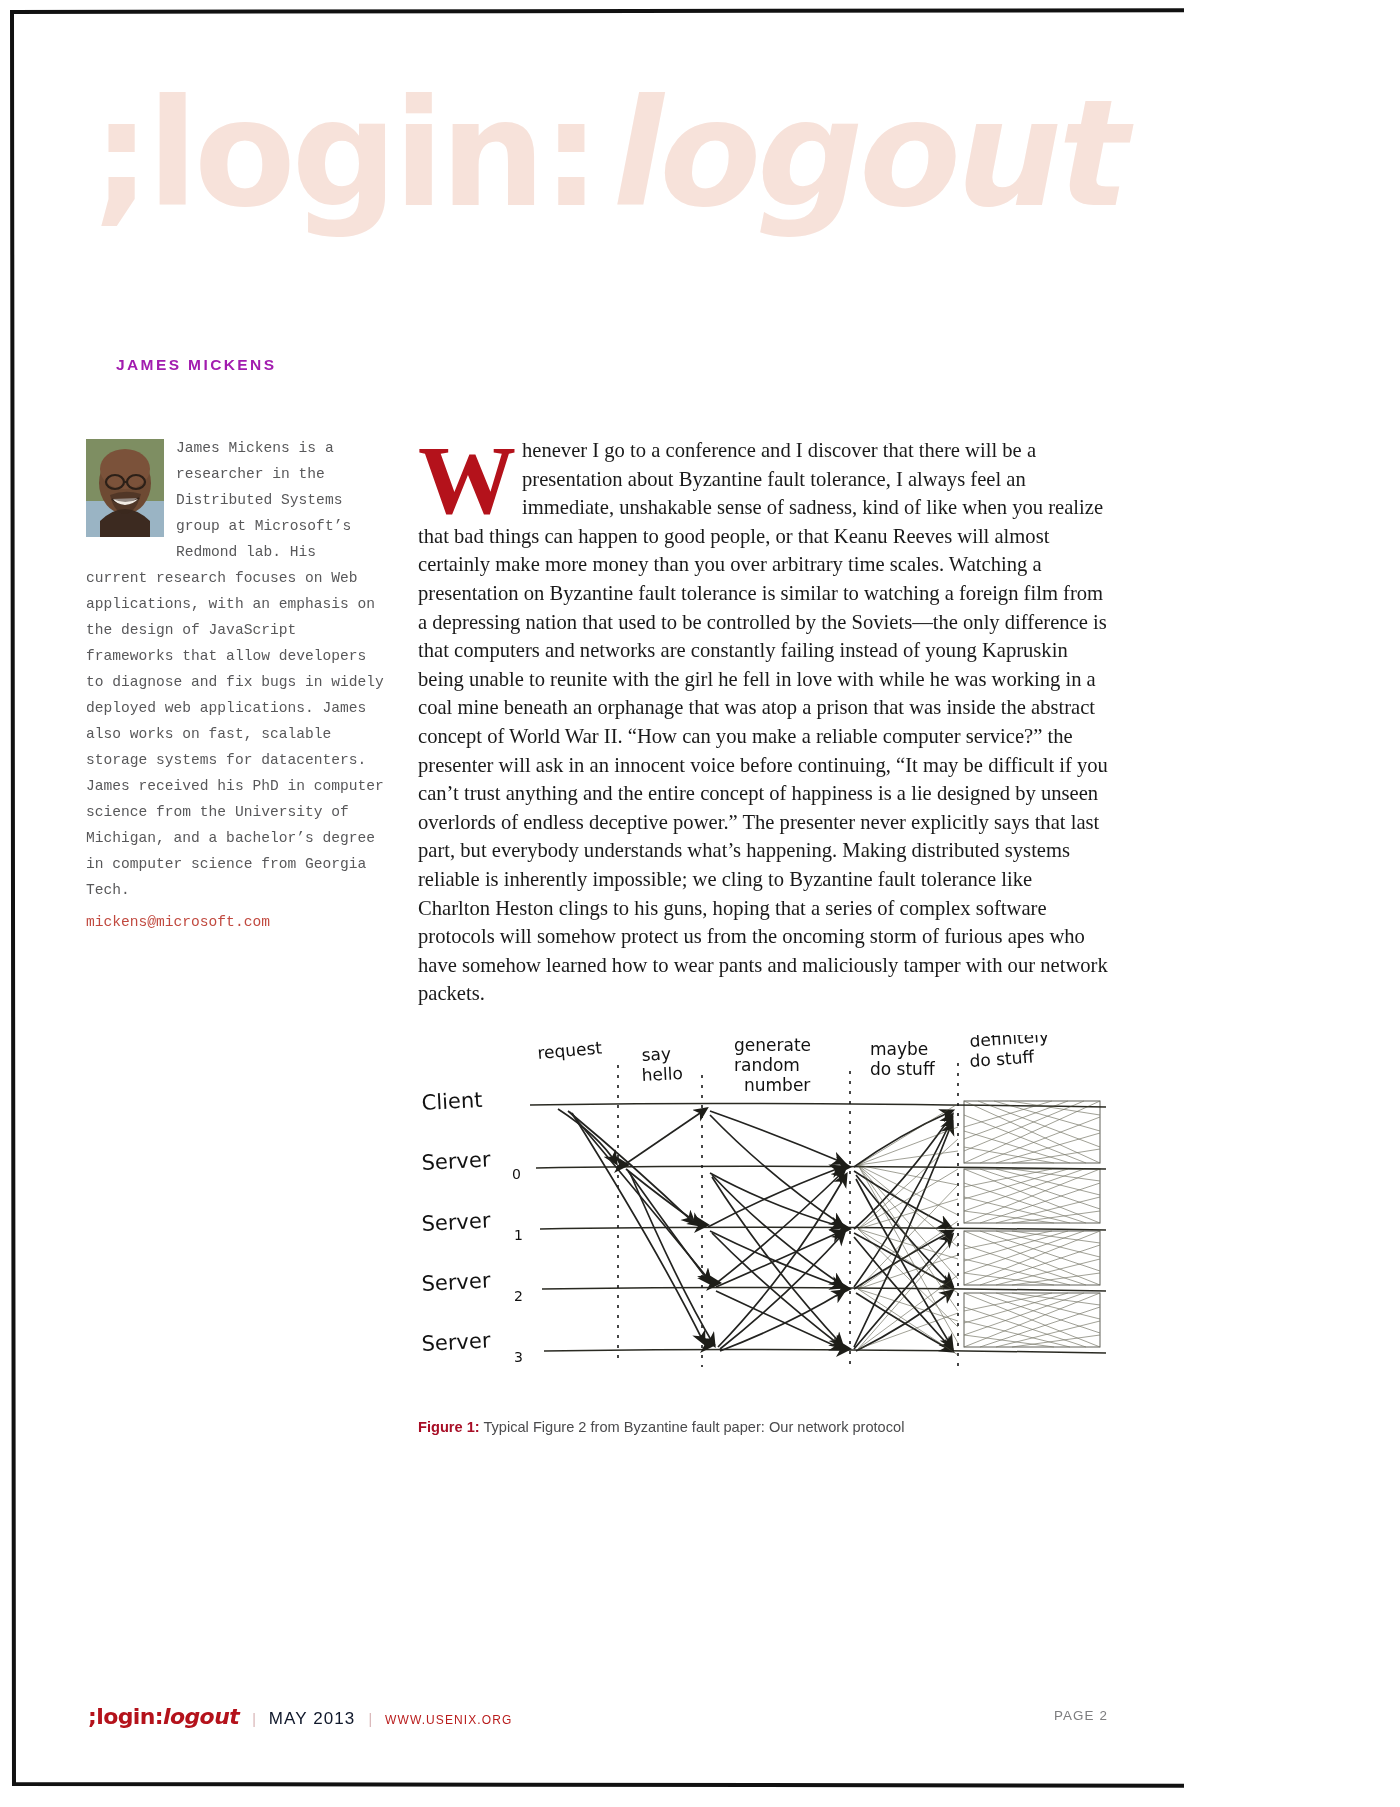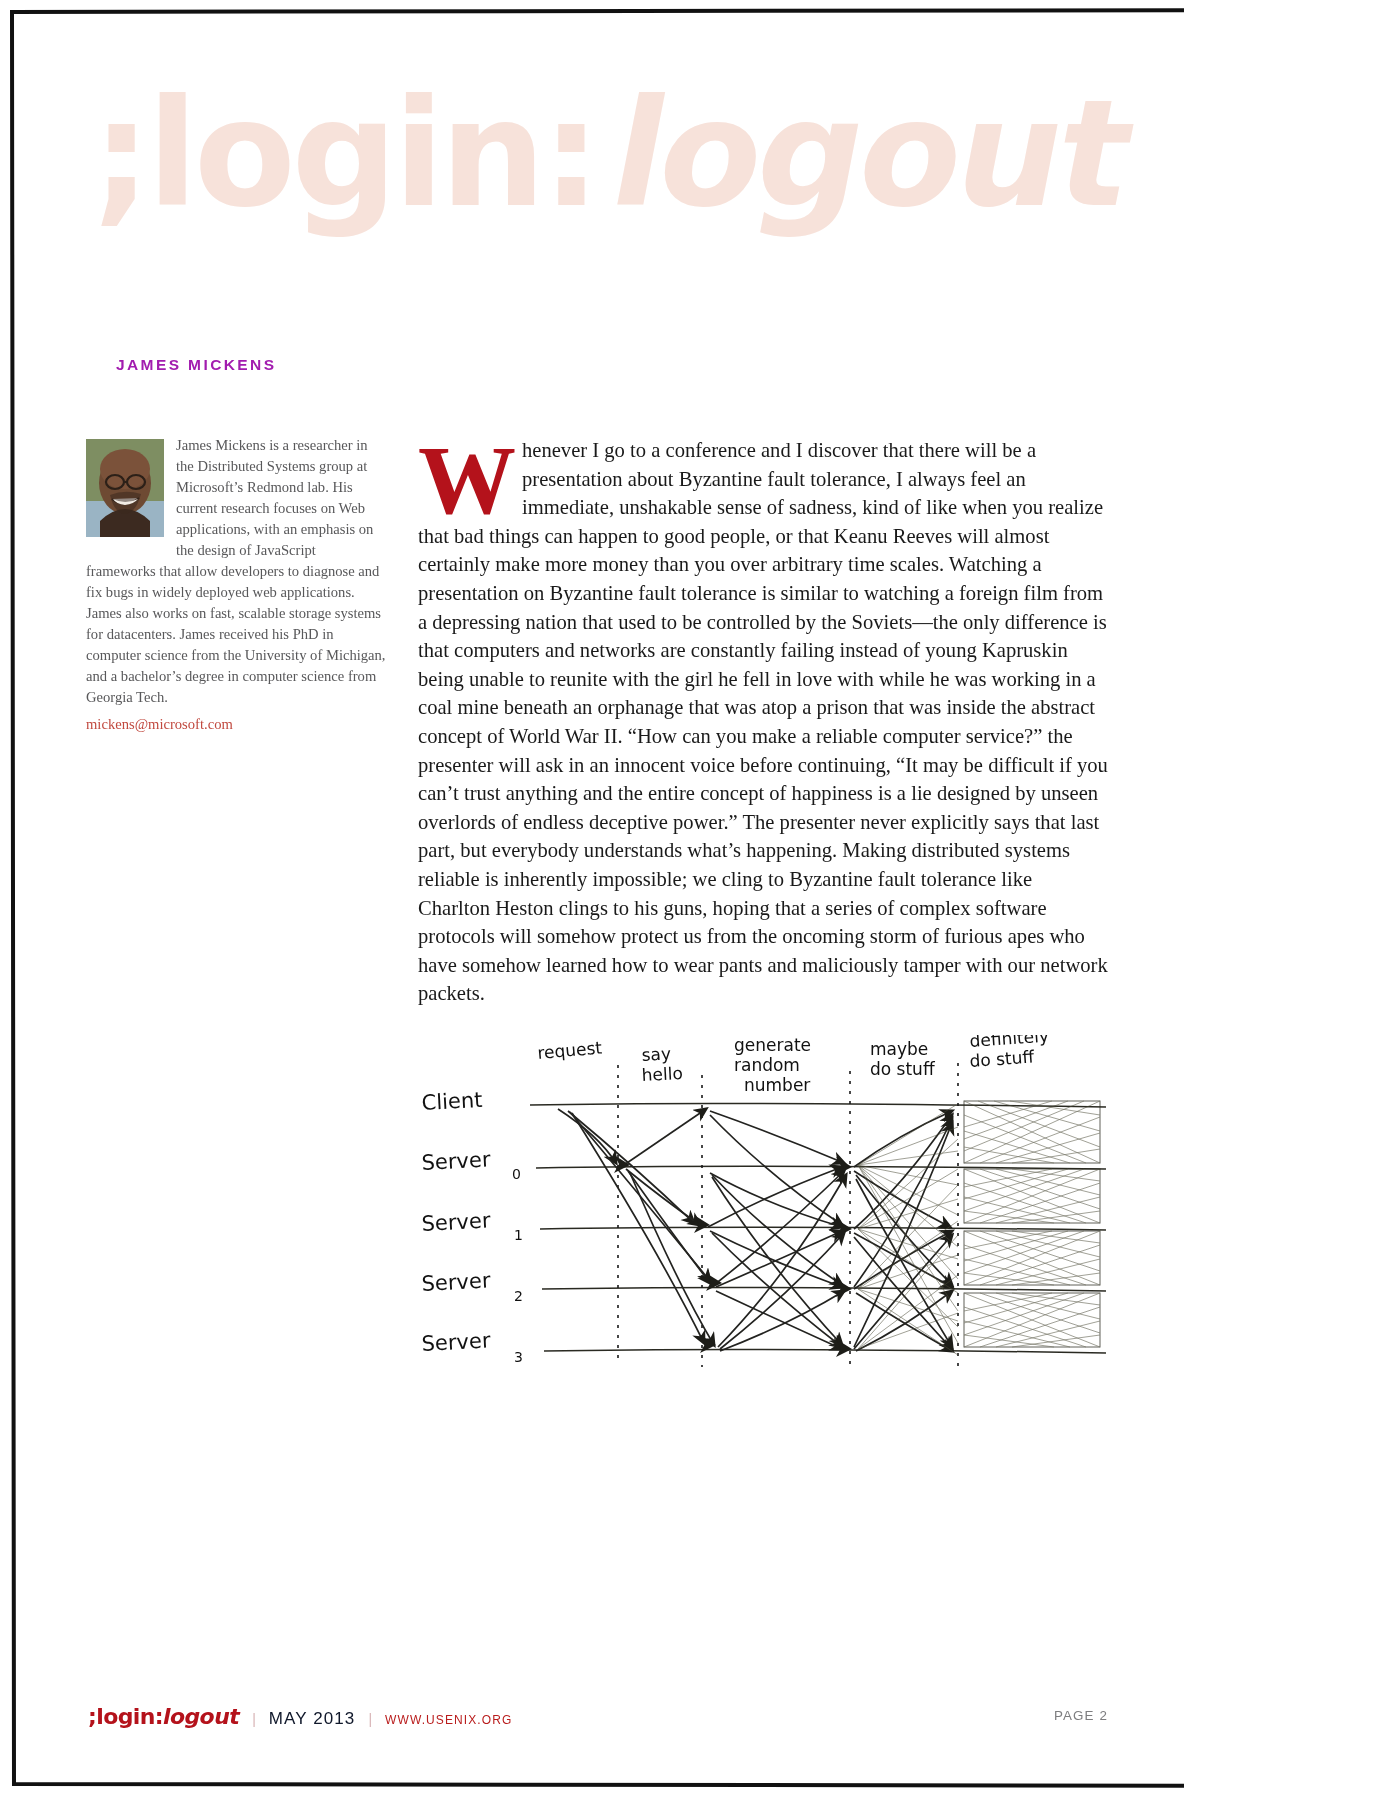--- a/index.html
+++ b/index.html
@@ -83,23 +83,23 @@
     color: #a21caf;
     margin-left: 36px;
   }
 
   
   .bio {
     position: absolute;
     left: 86px;
     top: 435px;
     width: 300px;
-    font-family: Liberation Serif, serif;
+    font-family: Liberation Mono, monospace;
     font-size: 14.6px;
-    line-height: 21px;
+    line-height: 26px;
     color: #58585a;
     text-align: left;
   }
   .bio-photo {
     float: left;
     width: 78px;
     height: 98px;
     margin: 4px 12px 4px 0;
     border: 0;
     background: linear-gradient(#6d7f55, #6d7f55);
@@ -416,20 +416,23 @@
           <path d="M276,180 l16,10 l-16,8 l5,-9 z"></path>
           <path d="M288,238 l16,10 l-16,8 l5,-9 z"></path>
           <path d="M282,300 l16,10 l-16,8 l5,-9 z"></path>
           <path d="M418,184 l16,10 l-16,8 l5,-9 z"></path>
           <path d="M418,244 l16,10 l-16,8 l5,-9 z"></path>
           <path d="M418,304 l16,10 l-16,8 l5,-9 z"></path>
           <path d="M418,122 l16,10 l-16,8 l5,-9 z"></path>
         </g>
       </svg>
     </div>
+    <div class="figure-caption">
+      <span class="fignum">Figure 1:</span><span> Typical Figure 2 from Byzantine fault paper: Our network protocol</span>
+    </div>
   </div>
 
   <div class="footer">
     <span class="footer-logo"><span>;login:</span><span class="ital">logout</span></span>
     <span class="footer-sep">|</span>
     <span class="footer-date">MAY 2013</span>
     <span class="footer-sep">|</span>
     <span class="footer-url">WWW.USENIX.ORG</span>
     <span class="footer-page">PAGE 2</span>
   </div>

